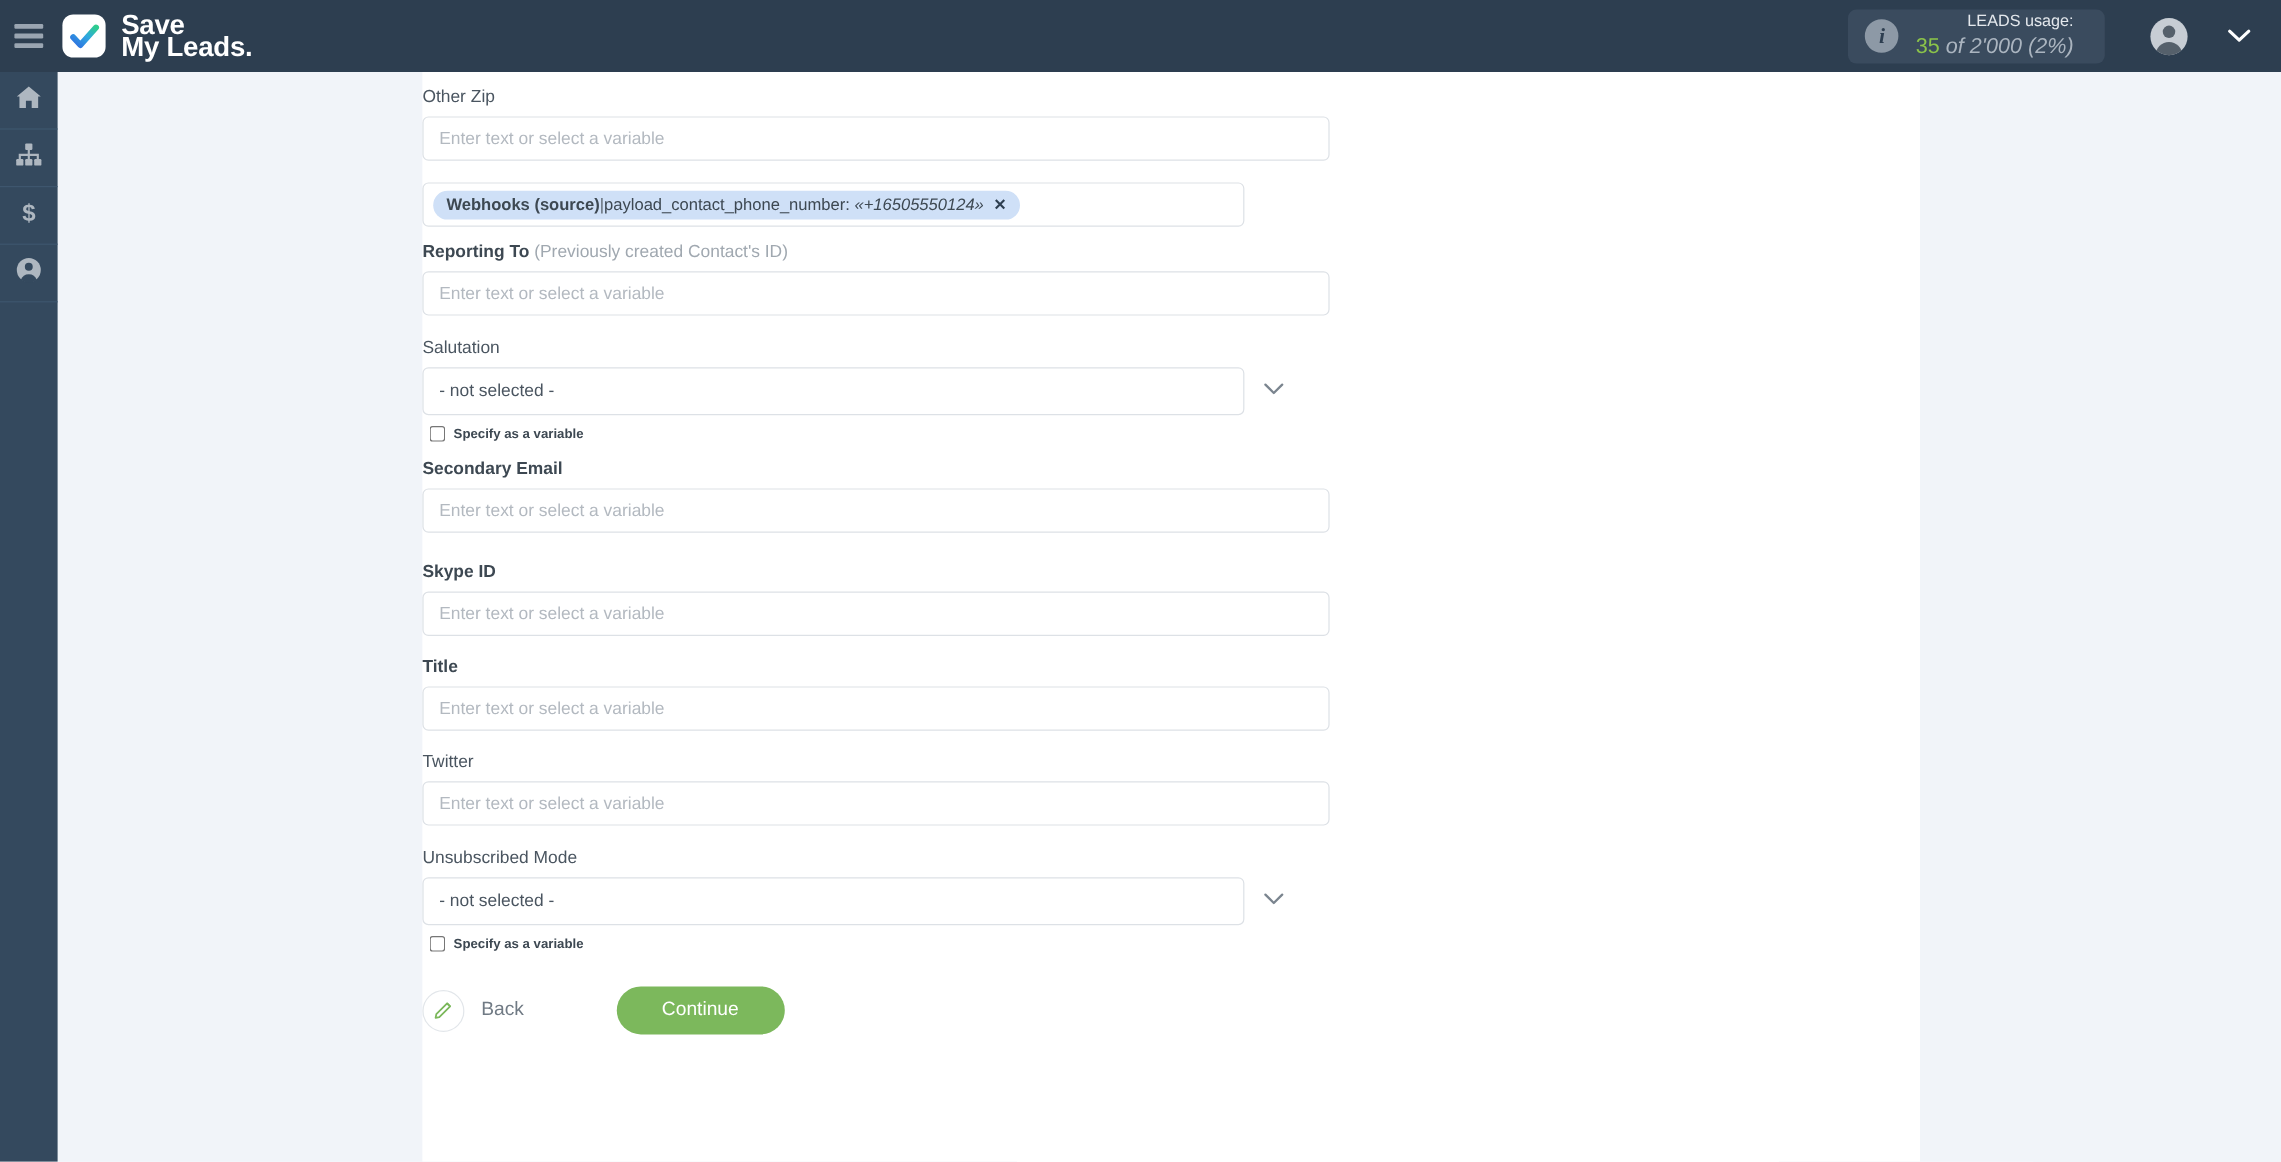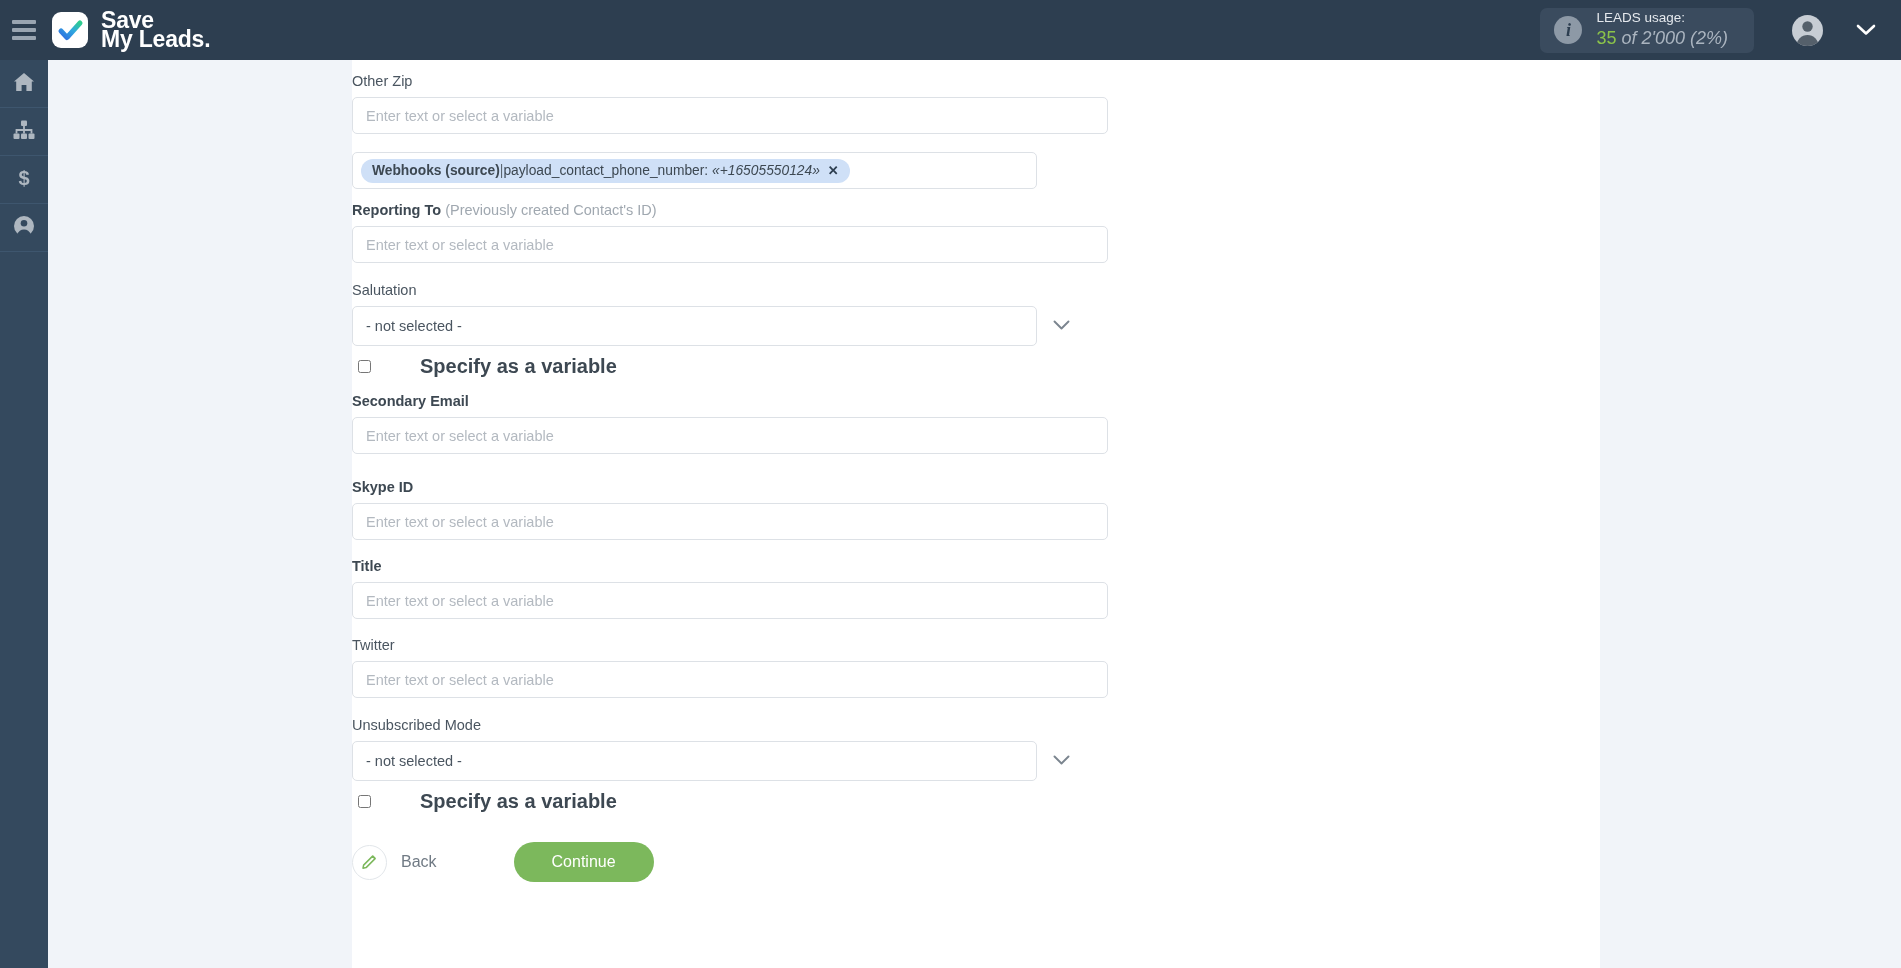--- a/index.html
+++ b/index.html
@@ -86,21 +86,21 @@
     width: 28px; height: 28px;
     border-radius: 50%;
     background: #8d99a6;
     color: #2d3e50;
     display: flex; align-items: center; justify-content: center;
     font-weight: bold; font-style: italic;
     font-family: "Liberation Serif", serif;
     font-size: 18px;
     flex: 0 0 28px;
   }
-  .usage-lines { line-height: 1.25; }
+  .usage-lines { line-height: 1.25; text-align: right; }
   .usage-title { color: #e4e8ed; font-size: 13.5px; }
   .usage-value { font-size: 18px; }
   .usage-num { color: #8bc34a; }
   .usage-of  { color: #aab4bf; font-style: italic; }
   .usage-pct { color: #aab4bf; font-style: italic; }
 
   .account {
     display: flex;
     align-items: center;
     gap: 13px;
@@ -264,25 +264,24 @@
     margin-top: 9px;
     margin-left: 6px;
     cursor: pointer;
   }
   .checkrow input {
     width: 13px; height: 13px;
     margin: 0;
     cursor: pointer;
   }
   .checkrow label {
-    font-size: 20px;
+    font-size: 11px;
     font-weight: bold;
     color: #3d4852;
     cursor: pointer;
-    margin-left: 42px;
   }
 
   .actions {
     display: flex;
     align-items: center;
     gap: 0;
     margin-top: 29px;
   }
   .back-btn {
     display: flex;

